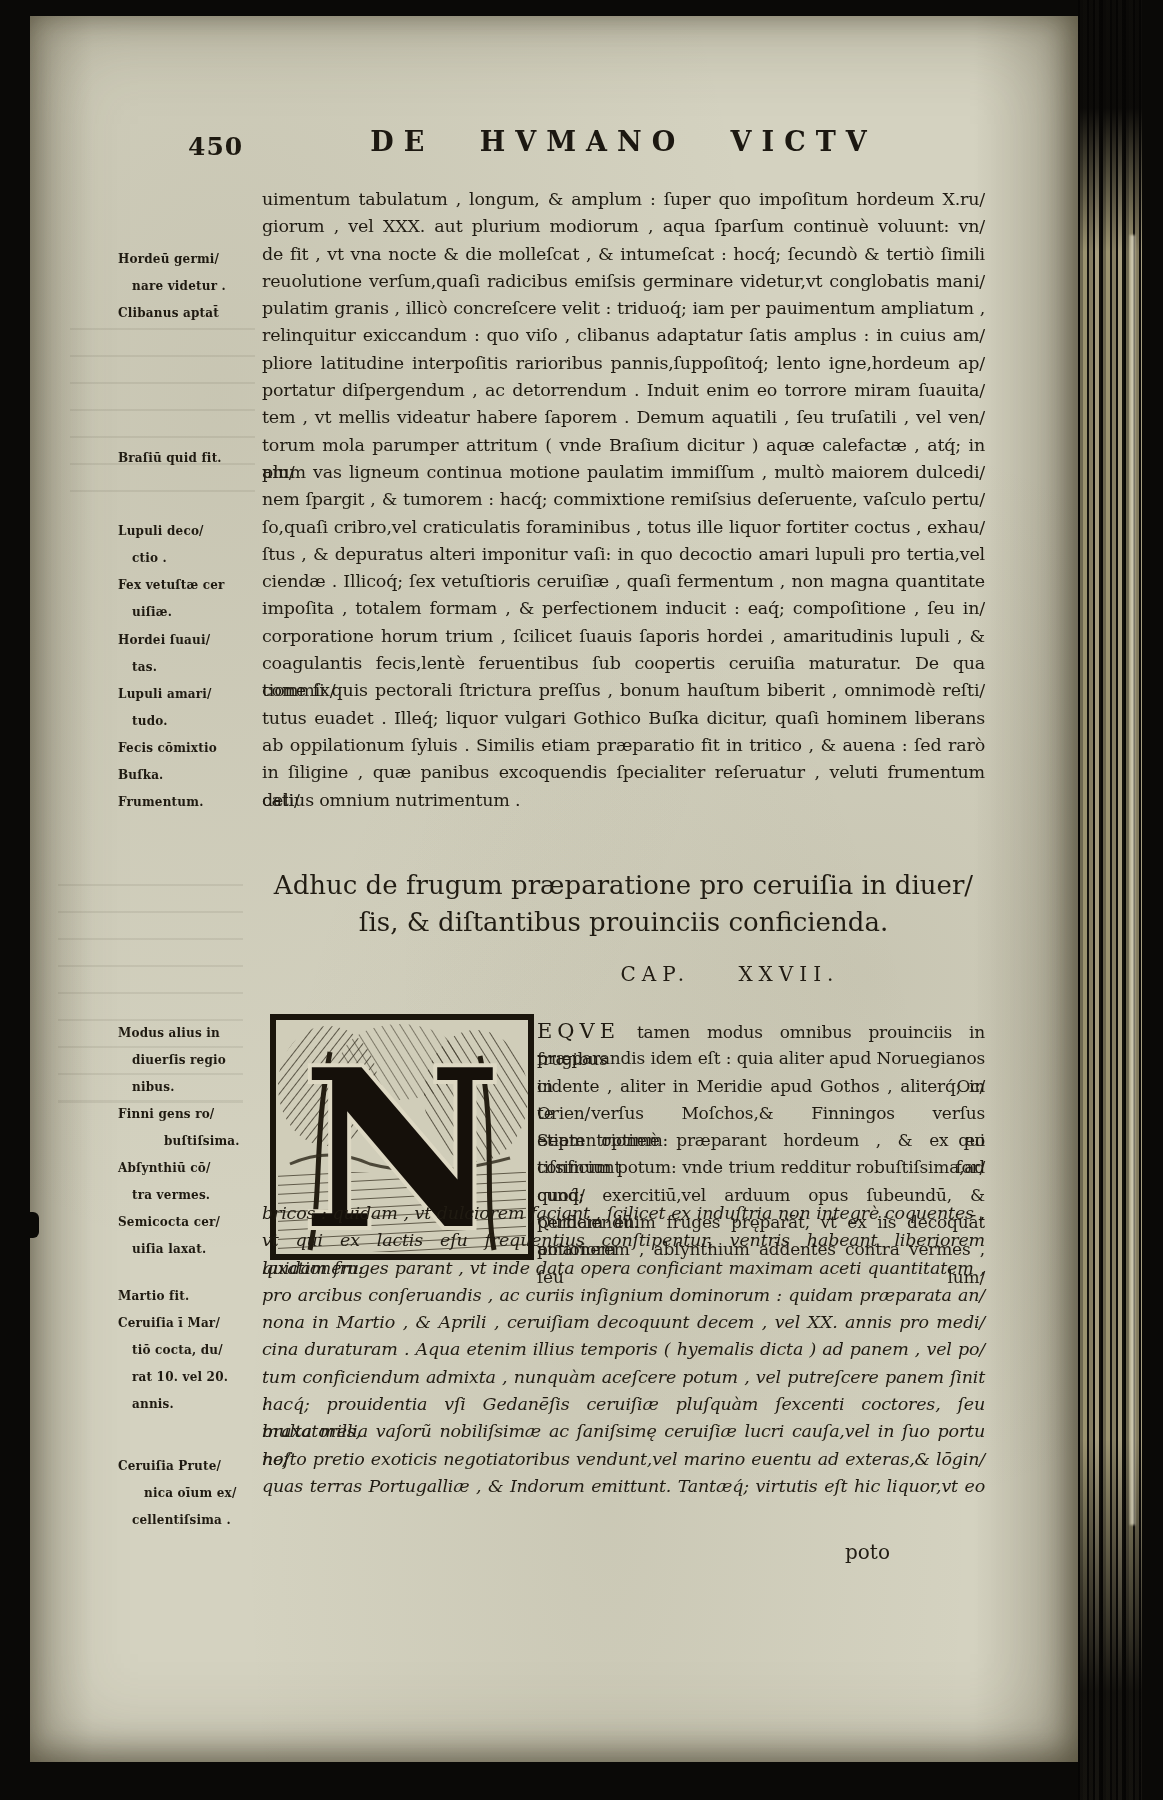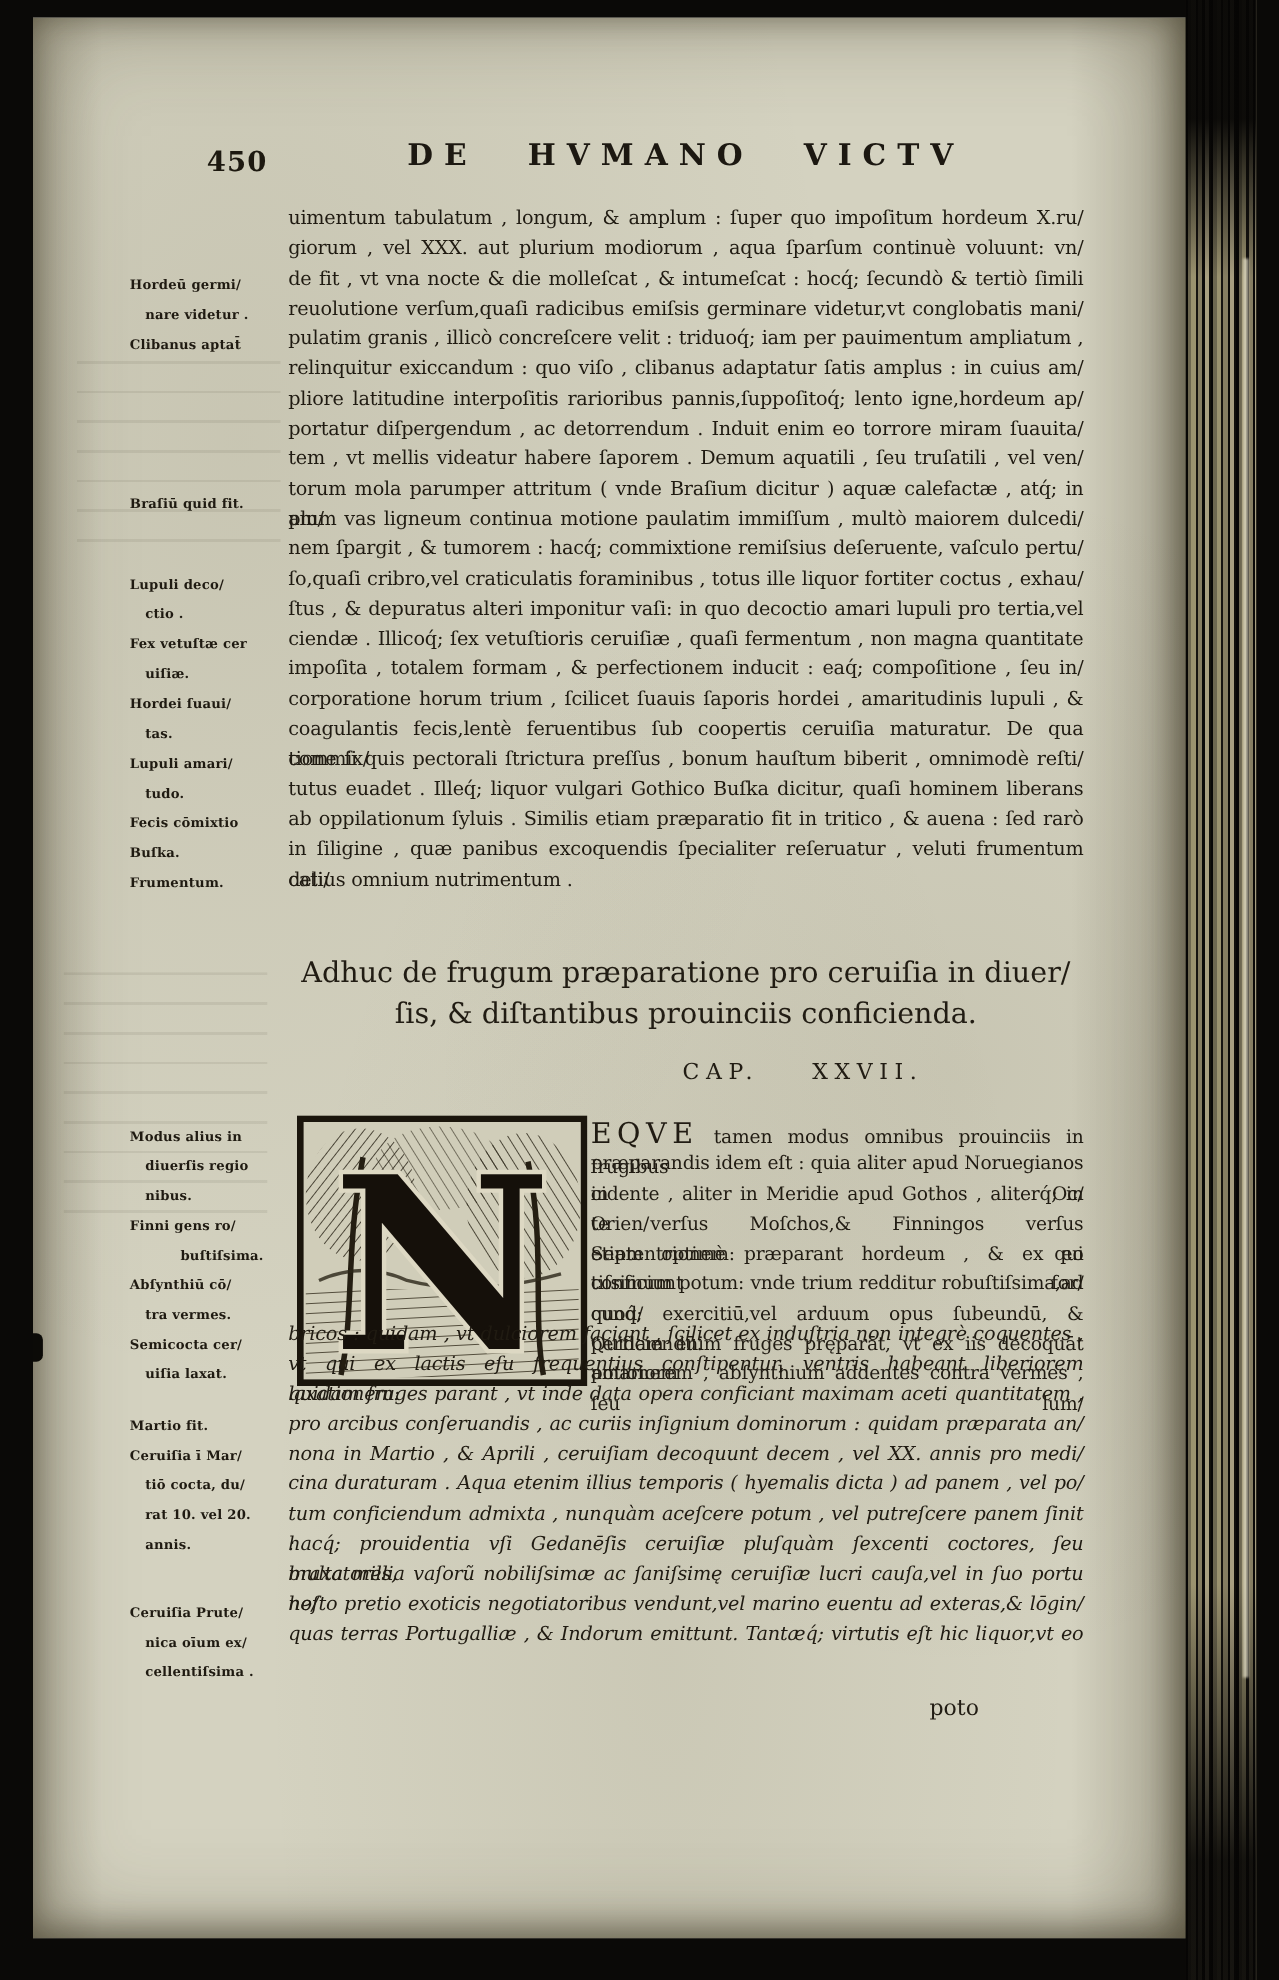--- a/index.html
+++ b/index.html
@@ -22,21 +22,21 @@
   .textcol{position:absolute;color:#201b12;}
   #para1{left:232px;top:170px;width:723px;}
   #para2a{left:507px;top:1002px;width:448px;}
   #para2b{left:232px;top:1184px;width:723px;font-style:italic;}
   .line{
     line-height:27.3px;height:27.3px;font-size:17.5px;letter-spacing:-0.2px;
     text-align:justify;text-align-last:justify;
   }
   #para2a .line{font-size:17px;}
   .no-just{text-align:left;text-align-last:left;}
-  .lead-caps{letter-spacing:5px;font-size:26px;}
+  .lead-caps{letter-spacing:5px;font-size:21px;}
   #pageno{position:absolute;left:126px;top:116px;font-size:25px;font-weight:bold;letter-spacing:1px;color:#1d1910;margin-left:32px;}
   #title{position:absolute;left:232px;top:110px;width:723px;text-align:center;
          font-size:27px;font-weight:bold;letter-spacing:10px;word-spacing:26px;color:#1c1811;}
   #heading{position:absolute;left:232px;top:851px;width:723px;text-align:center;
            font-size:26px;line-height:37px;color:#211c13;}
   #capline{position:absolute;left:440px;top:946px;width:520px;text-align:center;
            font-size:20px;letter-spacing:6px;word-spacing:36px;color:#211c13;}
   #catchword{position:absolute;left:815px;top:1524px;width:110px;font-size:20px;color:#211c13;}
   #margin1,#margin2{position:absolute;left:88px;top:0;width:175px;height:100%;}
   .mline{position:absolute;left:0;font-size:12px;font-weight:bold;line-height:26px;
@@ -120,21 +120,21 @@
       <div class="mline" style="top: 1139px;">Abſynthiū cō/</div>
       <div class="mline ind" style="top: 1166px;">tra vermes.</div>
       <div class="mline" style="top: 1193px;">Semicocta cer/</div>
       <div class="mline ind" style="top: 1220px;">uiſia laxat.</div>
       <div class="mline" style="top: 1267px;">Martio fit.</div>
       <div class="mline" style="top: 1294px;">Ceruiſia ī Mar/</div>
       <div class="mline ind" style="top: 1321px;">tiō cocta, du/</div>
       <div class="mline ind" style="top: 1348px;">rat 10. vel 20.</div>
       <div class="mline ind" style="top: 1375px;">annis.</div>
       <div class="mline" style="top: 1437px;">Ceruiſia Prute/</div>
-      <div class="mline ind" style="top: 1464px;">nica oīum ex/</div>
+      <div class="mline ind" style="top: 1464px; margin-left: 12px;">nica oīum ex/</div>
       <div class="mline ind" style="top: 1491px;">cellentiſsima .</div>
     </div>
 
   <div id="heading" class="textcol">
     <div>Adhuc de frugum præparatione pro ceruiſia in diuer/</div>
     <div>ſis, &amp; diſtantibus prouinciis conficienda.</div>
   </div>
   <div id="capline">CAP. XXVII.</div>
 
   <svg id="woodcut" viewBox="0 0 264 246">

